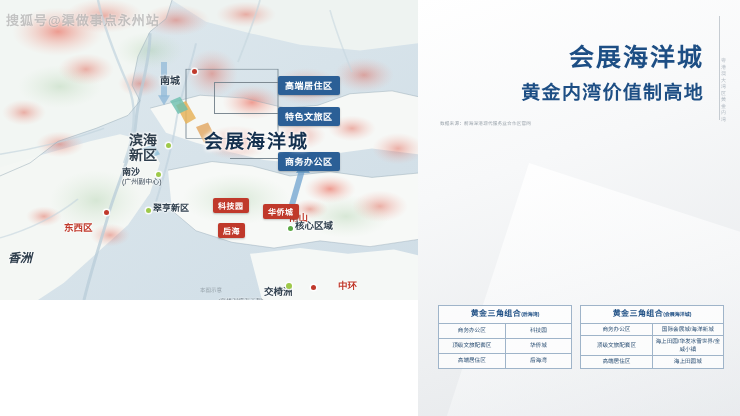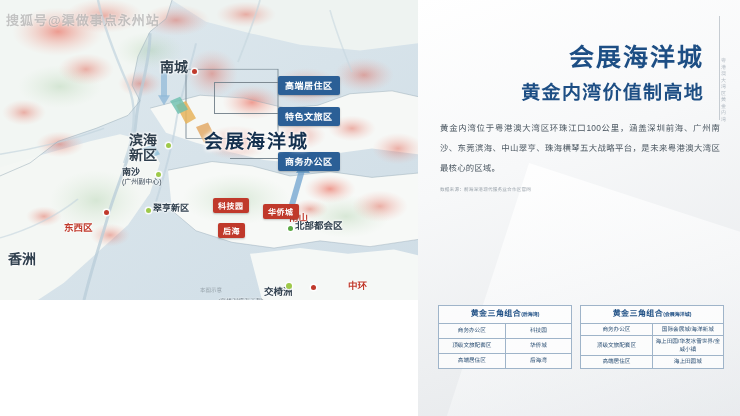--- a/index.html
+++ b/index.html
@@ -204,21 +204,21 @@
 
     <div class="watermark">搜狐号@渠做事点永州站</div>
 
     <div class="leader" style="left:214px;top:82px;width:64px;height:1px;"></div>
     <div class="leader" style="left:214px;top:82px;width:1px;height:32px;"></div>
     <div class="leader" style="left:214px;top:113px;width:64px;height:1px;"></div>
     <div class="leader" style="left:230px;top:158px;width:48px;height:1px;"></div>
 
     <div id="map-overlay">
         <div class="mdot" style="left: 192px; top: 69px; width: 5px; height: 5px; background: rgb(192, 57, 43);"></div>
-        <div class="mlabel" style="left: 160px; top: 60px; font-size: 14px; color: rgb(47, 63, 77);">
+        <div class="mlabel" style="left: 160px; top: 75px; font-size: 10px; color: rgb(47, 63, 77);">
           <div>南城</div>
         </div>
         <div class="mdot" style="left: 166px; top: 143px; width: 5px; height: 5px; background: rgb(158, 201, 74);"></div>
         <div class="mlabel" style="left: 129px; top: 133px; font-size: 14px; color: rgb(47, 63, 77);">
           <div>滨海</div>
           <div>新区</div>
         </div>
         <div class="mdot" style="left: 156px; top: 172px; width: 5px; height: 5px; background: rgb(158, 201, 74);"></div>
         <div class="mlabel" style="left: 122px; top: 168px; font-size: 9px; color: rgb(47, 63, 77);">
           <div>南沙</div>
@@ -231,31 +231,31 @@
         <div class="mdot" style="left: 146px; top: 208px; width: 5px; height: 5px; background: rgb(158, 201, 74);"></div>
         <div class="mlabel" style="left: 153px; top: 204px; font-size: 9px; color: rgb(47, 63, 77);">
           <div>翠亨新区</div>
         </div>
         <div class="mdot" style="left: 238px; top: 206px; width: 4px; height: 4px; background: rgb(192, 57, 43);"></div>
         <div class="mlabel" style="left: 243px; top: 213px; font-size: 9.5px; color: rgb(192, 57, 43); padding-left: 46px;">
           <div>南山</div>
         </div>
         <div class="mdot" style="left: 288px; top: 226px; width: 5px; height: 5px; background: rgb(90, 168, 67);"></div>
         <div class="mlabel" style="left: 295px; top: 221px; font-size: 9.5px; color: rgb(47, 63, 77);">
-          <div>北部都会区</div>
+          <div>核心区域</div>
         </div>
         <div class="mdot" style="left: 286px; top: 283px; width: 6px; height: 6px; background: rgb(158, 201, 74);"></div>
         <div class="mlabel" style="left: 264px; top: 287px; font-size: 9.5px; color: rgb(47, 63, 77);">
           <div>交椅洲</div>
         </div>
         <div class="mdot" style="left: 311px; top: 285px; width: 5px; height: 5px; background: rgb(192, 57, 43);"></div>
-        <div class="mlabel" style="left: 328px; top: 281px; font-size: 9.5px; color: rgb(192, 57, 43); padding-left: 20px;">
+        <div class="mlabel" style="left: 318px; top: 281px; font-size: 9.5px; color: rgb(192, 57, 43); padding-left: 20px;">
           <div>中环</div>
         </div>
-        <div class="mlabel" style="left: 8px; top: 252px; font-size: 14px; color: rgb(47, 63, 77);">
+        <div class="mlabel" style="left: 8px; top: 252px; font-size: 12px; color: rgb(47, 63, 77); font-style: italic;">
           <div>香洲</div>
         </div>
         <div class="mlabel" style="left: 8px; top: 336px; font-size: 9px; color: rgb(47, 63, 77);">
           <div>横琴</div>
         </div>
         <div class="chip" style="left: 278px; top: 76px;">高端居住区</div>
         <div class="chip" style="left: 278px; top: 107px;">特色文旅区</div>
         <div class="chip" style="left: 278px; top: 152px;">商务办公区</div>
         <div class="chip chip-red" style="left: 213px; top: 198px;">科技园</div>
         <div class="chip chip-red" style="left: 263px; top: 204px;">华侨城</div>
@@ -271,21 +271,20 @@
     <div class="sheen"></div>
     <div class="vrule"></div>
     <div class="vtext">粤港澳大湾区黄金内湾</div>
 
     <div class="headline">
       <div class="h-main">会展海洋城</div>
       <div class="h-sub">黄金内湾价值制高地</div>
     </div>
 
     <div class="body-copy">
-      <p class="para">黄金内湾位于粤港澳大湾区环珠江口100公里，涵盖深圳前海、广州南沙、东莞滨海、中山翠亨、珠海横琴五大战略平台，是未来粤港澳大湾区最核心的区域。</p>
       <div class="source">数据来源：前海深港现代服务业合作区官网</div>
     </div>
 
     <div class="tables">
       <table class="gt t1">
         <thead>
           <tr>
             <th colspan="2">
               <span>黄金三角组合</span><span class="cap">(后海湾)</span>
             </th>

